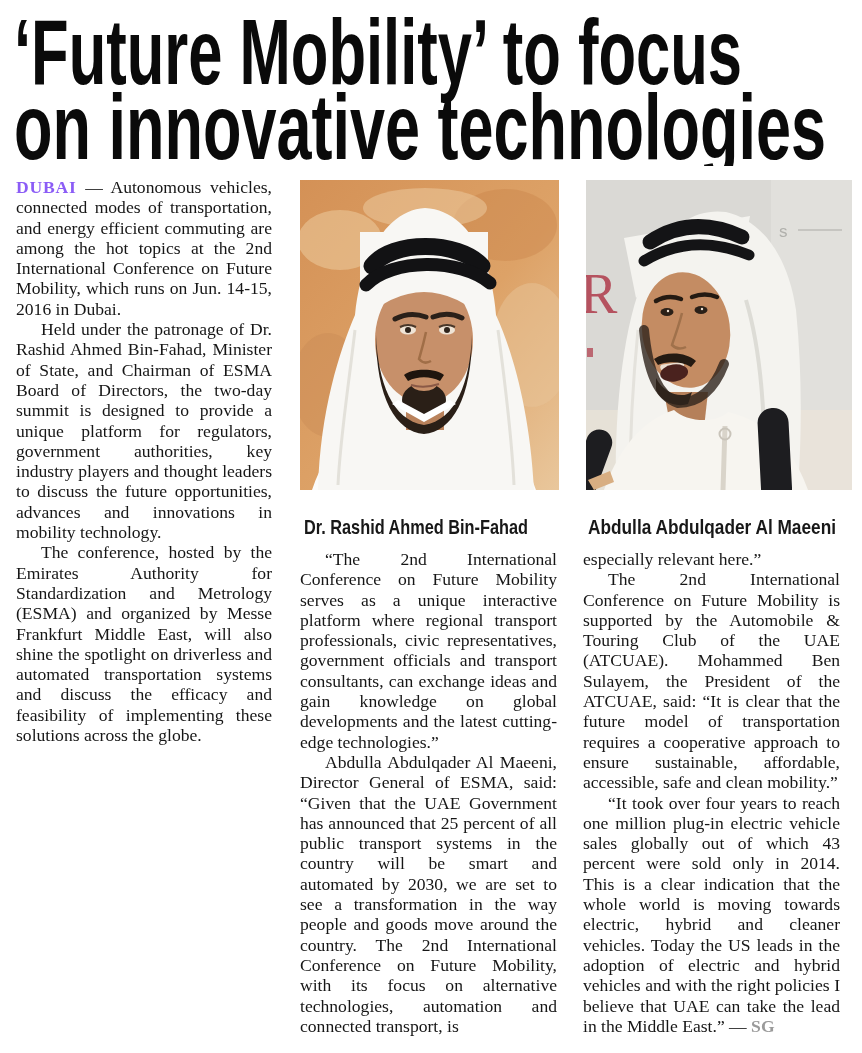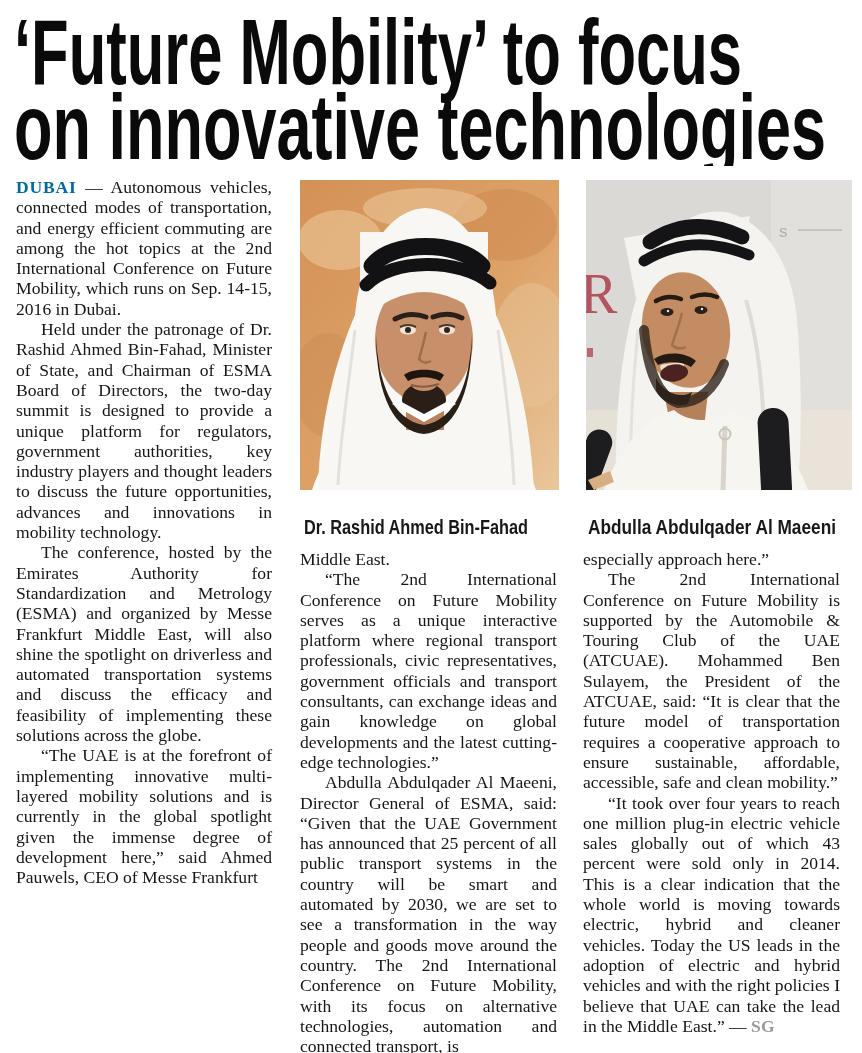--- a/index.html
+++ b/index.html
@@ -10,21 +10,21 @@
   #headline{left:14px;top:4px;width:834px;height:162px;}
   #headline text{font-family:"Liberation Sans", sans-serif;font-weight:bold;fill:#0a0a0a;}
   
   .col{position:absolute;width:256px;font-size:17.6px;line-height:20.3px;
        text-align:justify;color:#161616;hyphens:auto;-webkit-hyphens:auto;}
   .col p{margin:0;padding:0;}
   .col p.ind{text-indent:25px;}
   #col1{left:16px;top:177px;}
   #col2{left:300px;top:549px;width:257px;}
   #col3{left:583px;top:549px;width:257px;}
-  .dateline{color:#0369a1;font-weight:bold;letter-spacing:0.8px;}
+  .dateline{color:#8b5cf6;font-weight:bold;letter-spacing:0.8px;}
   .sig{color:#9a9a9a;font-weight:bold;margin-top:16px;}
   
   #photo1{left:300px;top:180px;width:259px;height:310px;}
   #photo2{left:586px;top:180px;width:266px;height:310px;}
   .photo svg{display:block;}
   
   .caption{position:absolute;height:26px;}
   #caption1{left:300px;top:516px;width:259px;}
   #caption2{left:586px;top:516px;width:266px;}
   .caption text{font-family:"Liberation Sans", sans-serif;font-weight:bold;fill:#181818;}
@@ -146,29 +146,27 @@
 </div>
 
 <svg id="caption1" class="caption" width="259" height="26" viewBox="0 0 259 26">
   <text x="4" y="18" font-size="21" textLength="224" lengthAdjust="spacingAndGlyphs">Dr. Rashid Ahmed Bin-Fahad</text>
 </svg>
 <svg id="caption2" class="caption" width="266" height="26" viewBox="0 0 266 26">
   <text x="2" y="18" font-size="21" textLength="248" lengthAdjust="spacingAndGlyphs">Abdulla Abdulqader Al Maeeni</text>
 </svg>
 
 <div id="col1" class="col">
-  <p><span class="dateline">DUBAI</span> <span>— Autonomous vehicles, connected modes of transportation, and energy efficient commuting are among the hot topics at the 2nd International Conference on Future Mobility, which runs on Sep. 14-15, 2016 in Dubai.</span></p>
+  <p><span class="dateline">DUBAI</span> <span>— Autonomous vehicles, connected modes of transportation, and energy efficient commuting are among the hot topics at the 2nd International Conference on Future Mobility, which runs on Jun. 14-15, 2016 in Dubai.</span></p>
   <p class="ind">Held under the patronage of Dr. Rashid Ahmed Bin-Fahad, Minister of State, and Chairman of ESMA Board of Directors, the two-day summit is designed to provide a unique platform for regulators, government authorities, key industry players and thought leaders to discuss the future opportunities, advances and innovations in mobility technology.</p>
   <p class="ind">The conference, hosted by the Emirates Authority for Standardization and Metrology (ESMA) and organized by Messe Frankfurt Middle East, will also shine the spotlight on driverless and automated transportation systems and discuss the efficacy and feasibility of implementing these solutions across the globe.</p>
-  <p class="ind">“The UAE is at the forefront of implementing innovative multi-layered mobility solutions and is currently in the global spotlight given the immense degree of development here,” said Ahmed Pauwels, CEO of Messe Frankfurt</p>
 </div>
 
 <div id="col2" class="col">
-  <p>Middle East.</p>
   <p class="ind">“The 2nd International Conference on Future Mobility serves as a unique interactive platform where regional transport professionals, civic representatives, government officials and transport consultants, can exchange ideas and gain knowledge on global developments and the latest cutting-edge technologies.”</p>
   <p class="ind">Abdulla Abdulqader Al Maeeni, Director General of ESMA, said: “Given that the UAE Government has announced that 25 percent of all public transport systems in the country will be smart and automated by 2030, we are set to see a transformation in the way people and goods move around the country. The 2nd International Conference on Future Mobility, with its focus on alternative technologies, automation and connected transport, is</p>
 </div>
 
 <div id="col3" class="col">
-  <p>especially approach here.”</p>
+  <p>especially relevant here.”</p>
   <p class="ind">The 2nd International Conference on Future Mobility is supported by the Automobile &amp; Touring Club of the UAE (ATCUAE). Mohammed Ben Sulayem, the President of the ATCUAE, said: “It is clear that the future model of transportation requires a cooperative approach to ensure sustainable, affordable, accessible, safe and clean mobility.”</p>
   <p class="ind"><span>“It took over four years to reach one million plug-in electric vehicle sales globally out of which 43 percent were sold only in 2014. This is a clear indication that the whole world is moving towards electric, hybrid and cleaner vehicles. Today the US leads in the adoption of electric and hybrid vehicles and with the right policies I believe that UAE can take the lead in the Middle East.”</span> <span>—</span> <span class="sig">SG</span></p>
 </div>
 
 </body></html>

